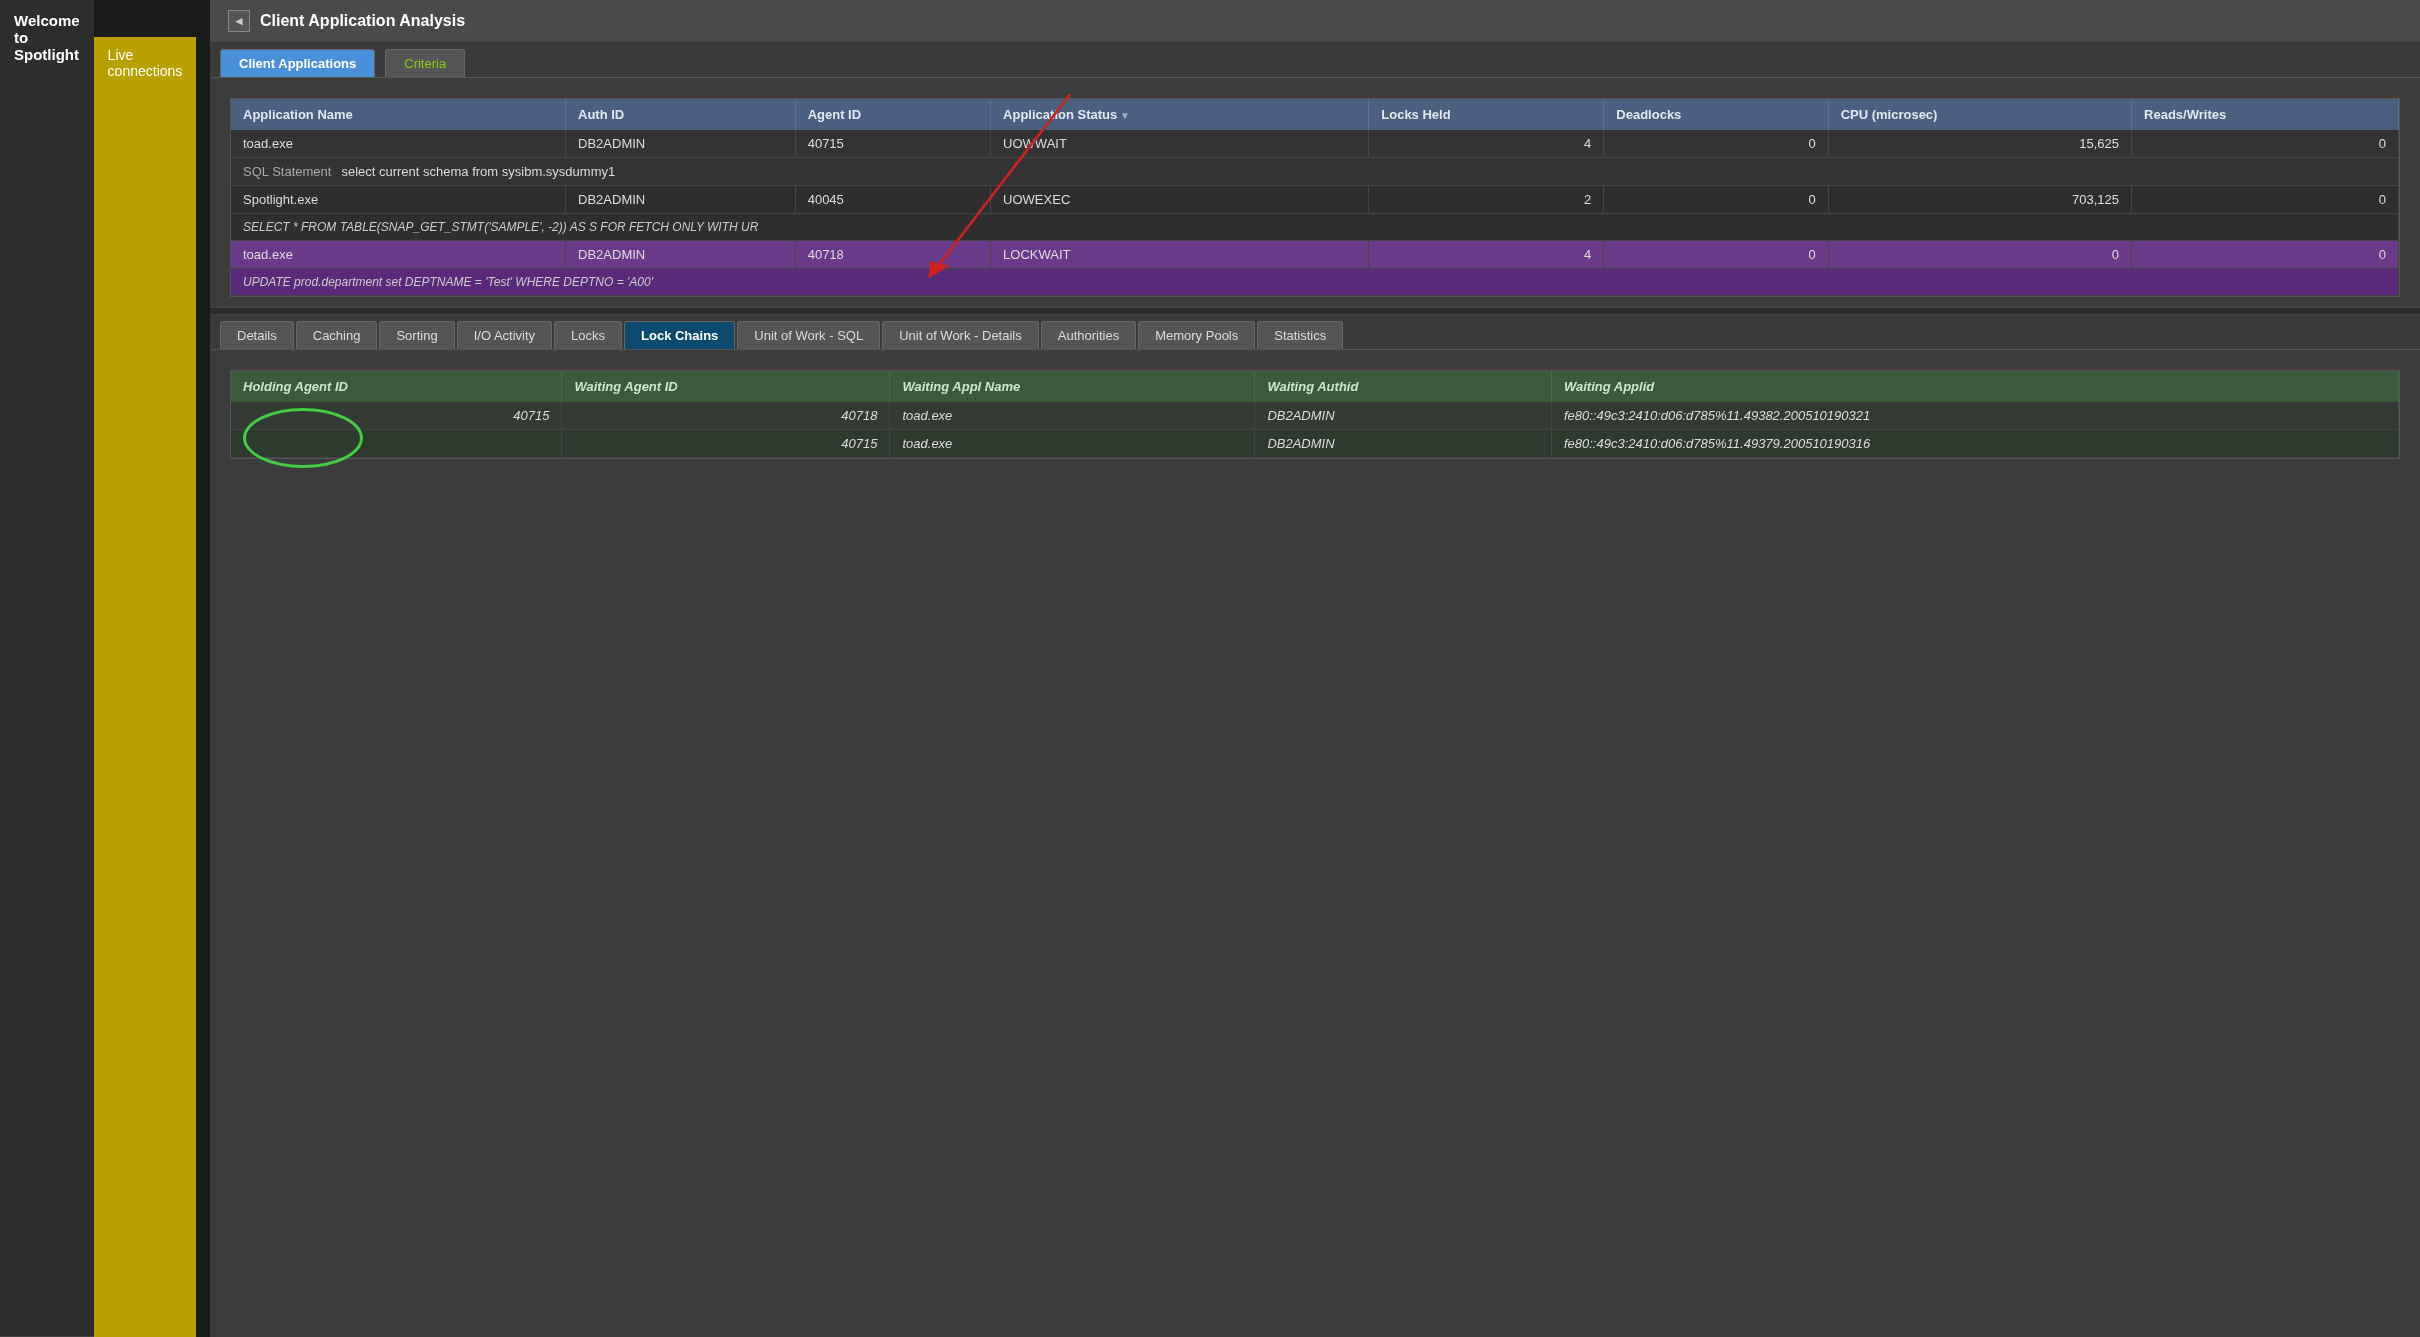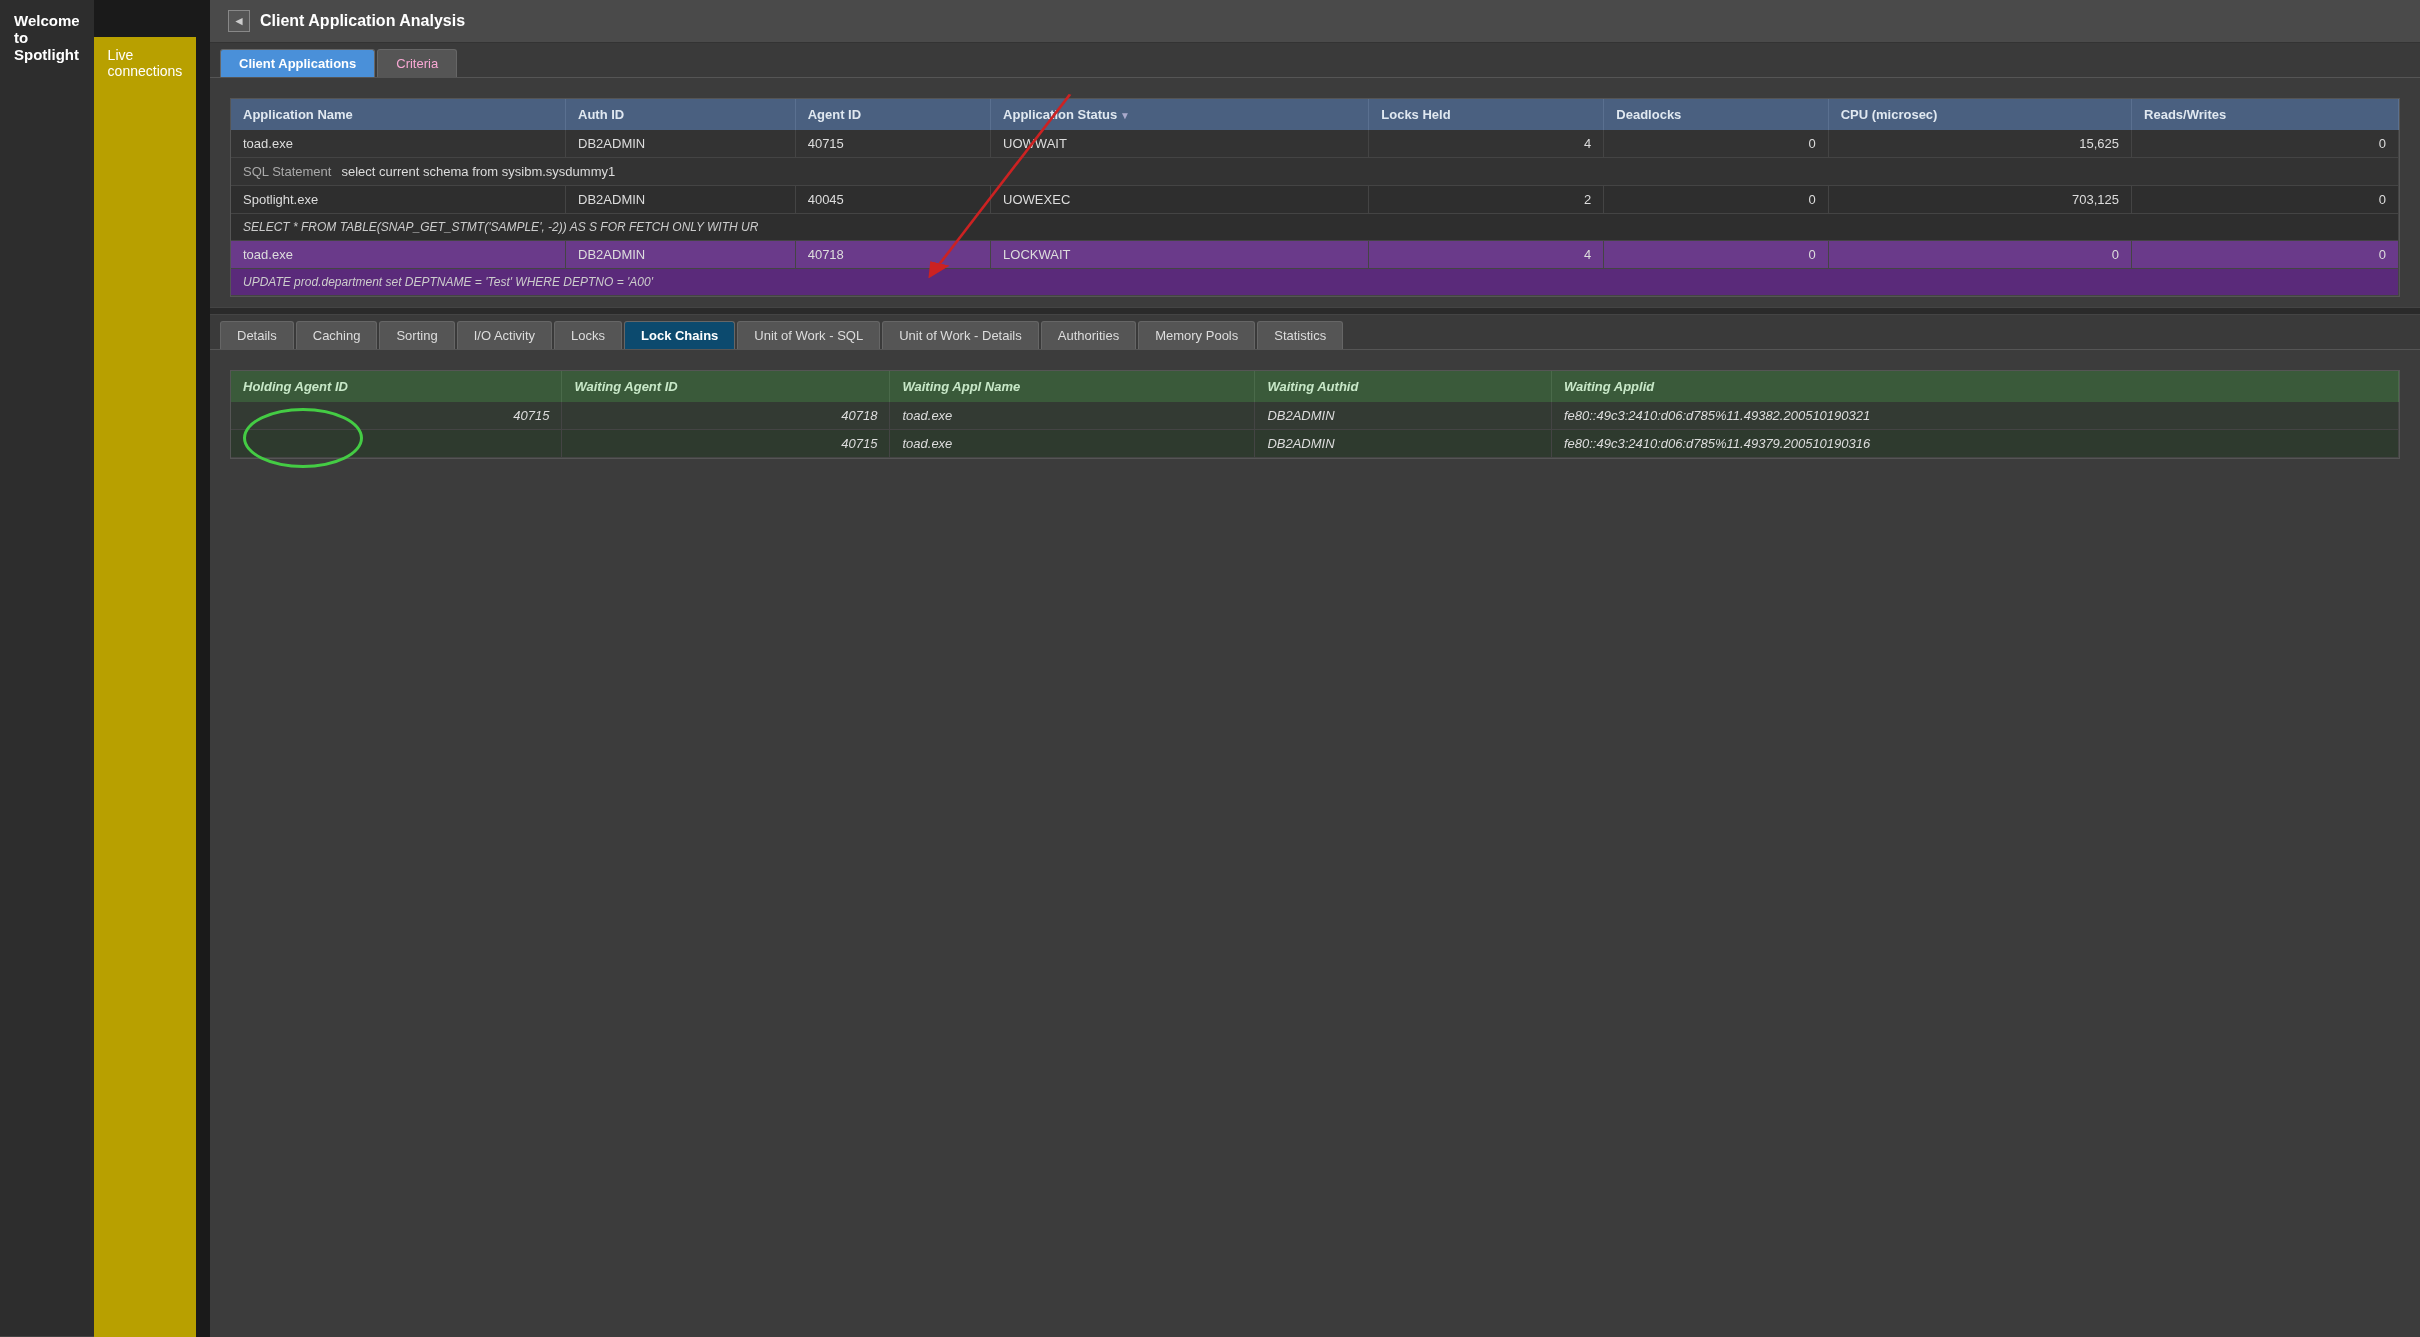--- a/index.html
+++ b/index.html
@@ -91,28 +91,28 @@
       color: #ccc;
       font-size: 12px;
     }
 
     
     .top-tabs {
       display: flex;
       background: #3a3a3a;
       padding: 6px 10px 0 10px;
       border-bottom: 1px solid #555;
-      gap: 2px;
+      gap: 10px;
     }
     .top-tab {
       padding: 6px 18px;
       background: #555;
       border: 1px solid #666;
       border-bottom: none;
-      color: #f9a8d4;
+      color: #84cc16;
       cursor: pointer;
       font-size: 13px;
       border-radius: 3px 3px 0 0;
     }
     .top-tab.active {
       background: #4a90d9;
       color: #fff;
       font-weight: bold;
     }
 

